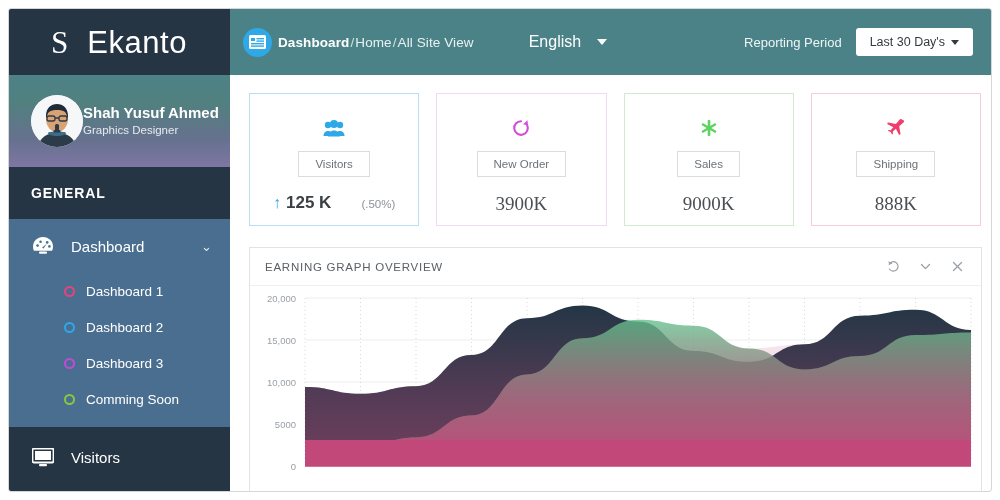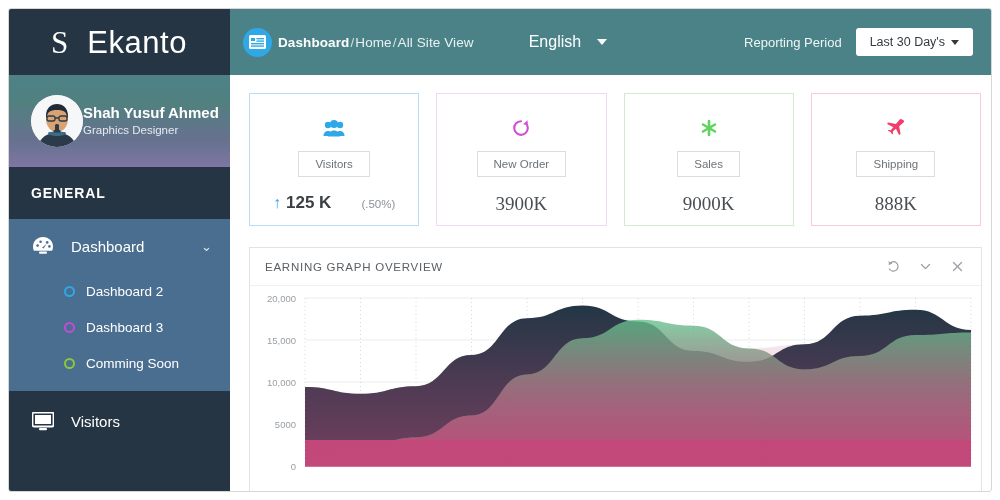--- a/index.html
+++ b/index.html
@@ -448,20 +448,24 @@
             <circle cx="17.4" cy="10.4" r="1.3" fill="#4a6e8f"></circle>
             <path d="M11.5 12.6L15 7.4l-5 4.3z" fill="#4a6e8f"></path>
             <rect x="7" y="15.6" width="8" height="2.2" rx="1" fill="#ffffff"></rect>
           </svg>
         </span>
         <span class="nav-label">Dashboard</span>
         <span class="nav-chevron">⌄</span>
       </div>
 
       <div class="submenu">
+        <div class="submenu-item">
+          <span class="dot-ring" style="color:#e8437e"></span>
+          <span class="submenu-label">Dashboard 1</span>
+        </div>
         <div class="submenu-item">
           <span class="dot-ring" style="color:#2fa8e8"></span>
           <span class="submenu-label">Dashboard 2</span>
         </div>
         <div class="submenu-item">
           <span class="dot-ring" style="color:#c04cd6"></span>
           <span class="submenu-label">Dashboard 3</span>
         </div>
         <div class="submenu-item">
           <span class="dot-ring" style="color:#8cc63f"></span>

